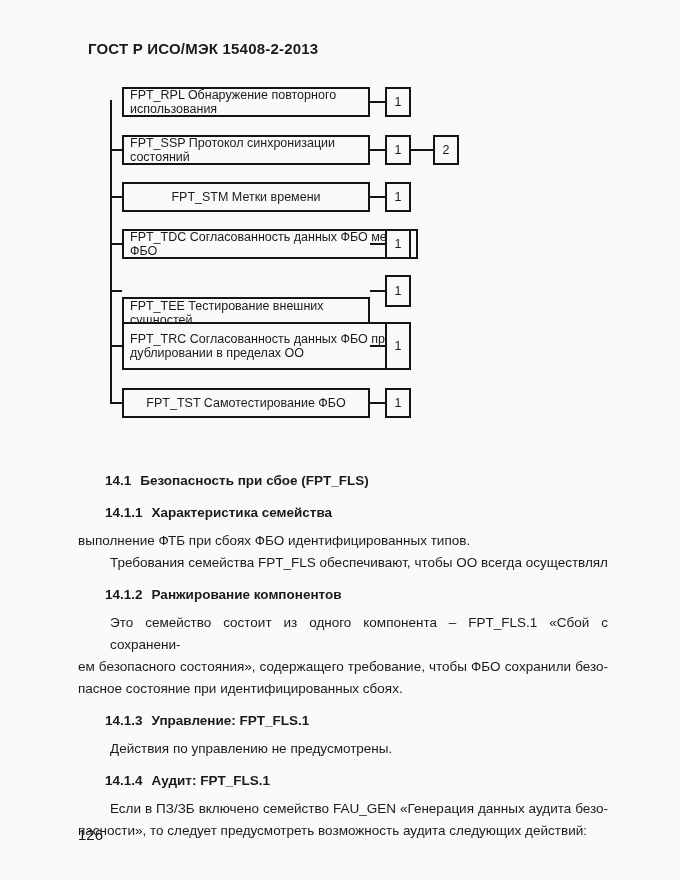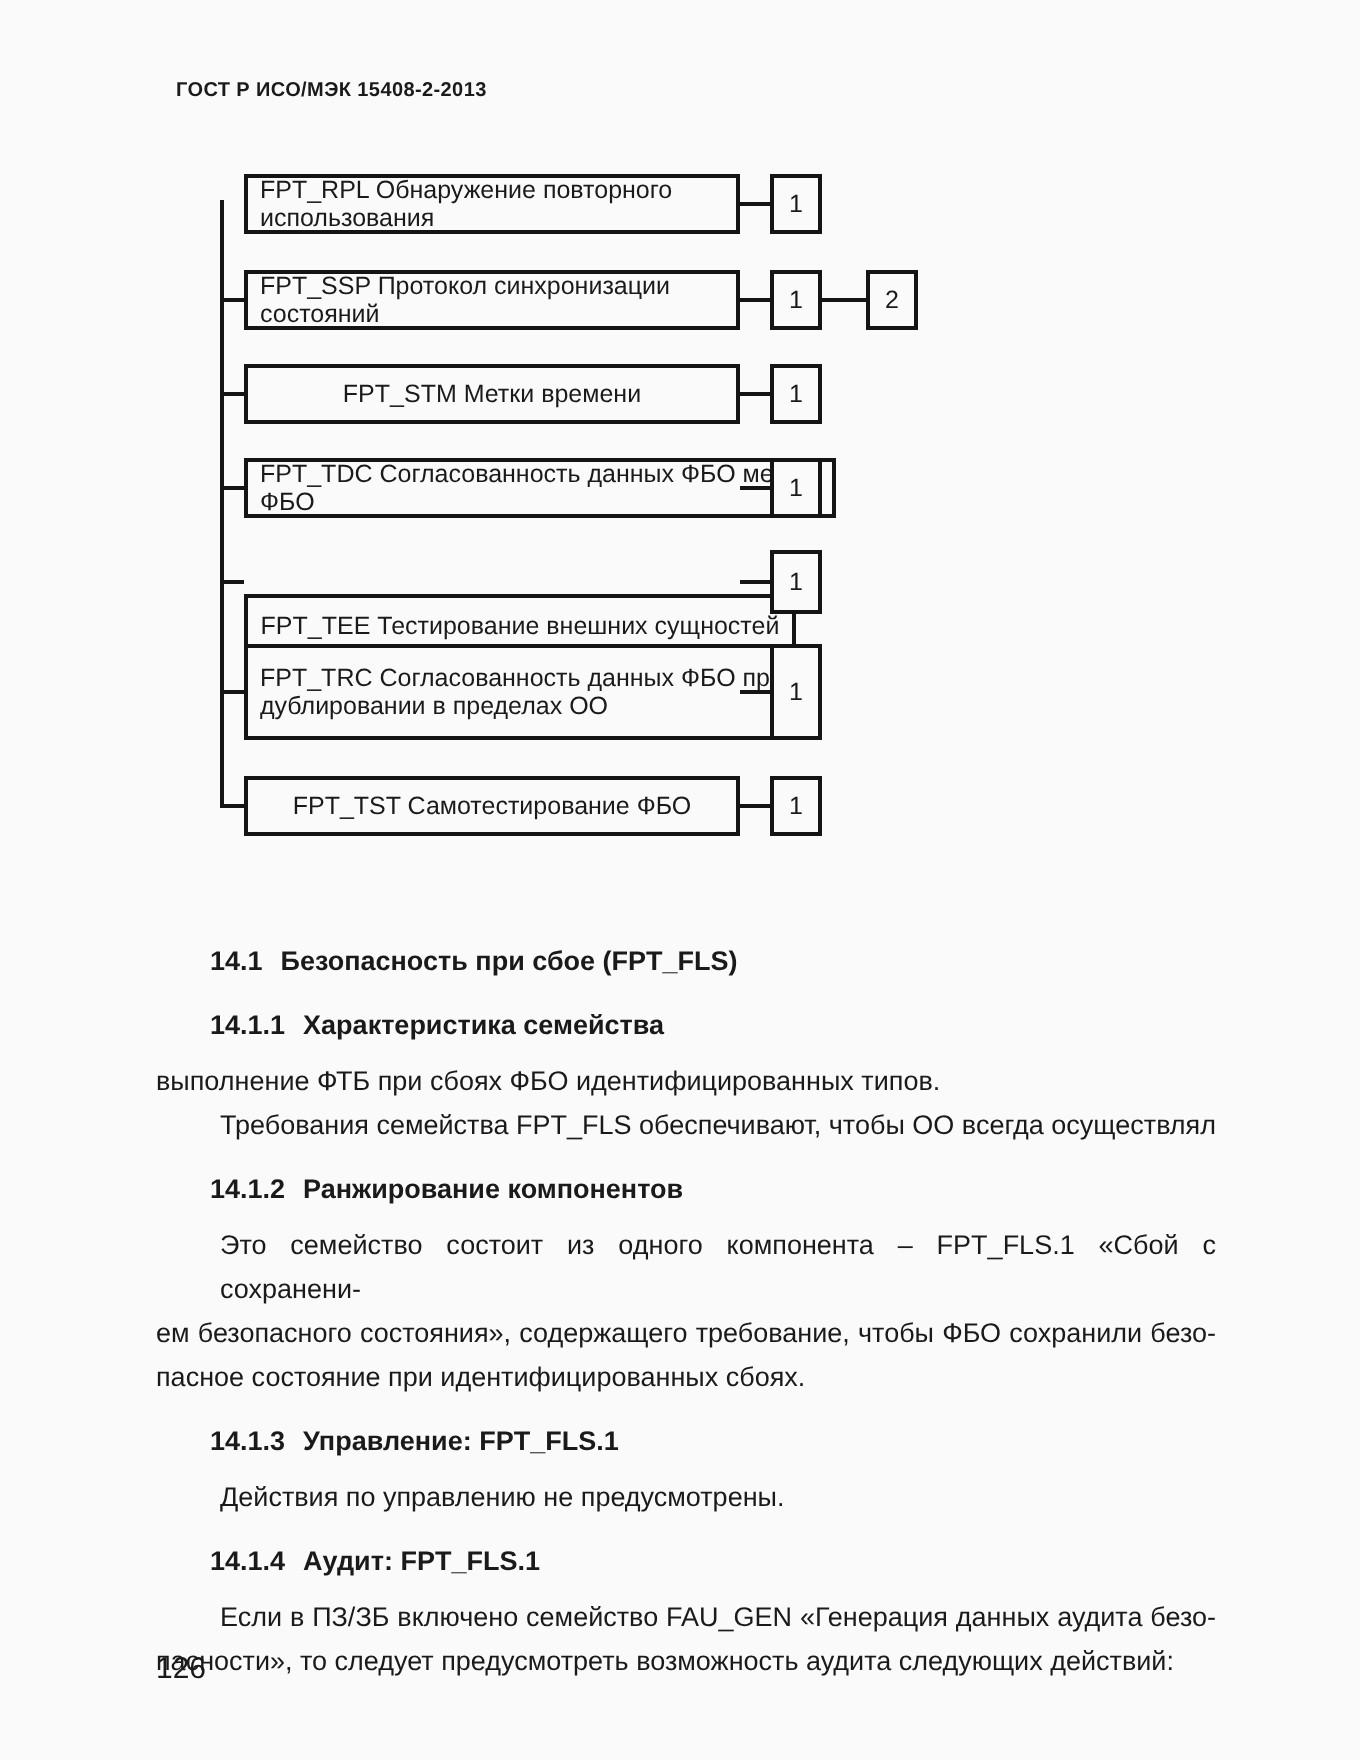--- a/index.html
+++ b/index.html
@@ -1,19 +1,19 @@
 <!DOCTYPE html>
 <html lang="ru"><head>
 <meta charset="utf-8">
 <style>
   html,body{margin:0;padding:0;}
   body{background:#fafafa;font-family:"Liberation Sans","DejaVu Sans",sans-serif;}
   .page{position:relative;width:680px;height:880px;background:#fafafa;color:#1a1a1a;overflow:hidden;}
 
-  .doc-header{position:absolute;left:88px;top:40px;font-size:10px;font-weight:bold;letter-spacing:.2px;}
+  .doc-header{position:absolute;left:88px;top:40px;font-size:15px;font-weight:bold;letter-spacing:.2px;}
 
   
   .diagram{position:absolute;left:0;top:0;width:680px;height:430px;}
   .conn{position:absolute;background:#141414;}
   .conn-h{height:2px;}
   .conn-v{width:2px;}
   .fam-box{position:absolute;box-sizing:border-box;border:2px solid #141414;background:#fafafa;
            display:flex;align-items:center;justify-content:center;text-align:left;
            font-size:12.5px;line-height:14px;padding:0 6px;}
   .comp-box{position:absolute;box-sizing:border-box;border:2px solid #141414;background:#fafafa;
@@ -52,21 +52,21 @@
       <div class="comp-box" style="left: 433px; top: 135px; width: 26px; height: 30px;">2</div>
       <div class="conn conn-h" style="left: 110px; top: 196px; width: 12px;"></div>
       <div class="fam-box" style="left: 122px; top: 182px; width: 248px; height: 30px;">FPT_STM Метки времени</div>
       <div class="conn conn-h" style="left: 370px; top: 196px; width: 15px;"></div>
       <div class="comp-box" style="left: 385px; top: 182px; width: 26px; height: 30px;">1</div>
       <div class="conn conn-h" style="left: 110px; top: 243px; width: 12px;"></div>
       <div class="fam-box" style="left: 122px; top: 229px; width: 296px; height: 30px;">FPT_TDC Согласованность данных ФБО между ФБО</div>
       <div class="conn conn-h" style="left: 370px; top: 243px; width: 15px;"></div>
       <div class="comp-box" style="left: 385px; top: 229px; width: 26px; height: 30px;">1</div>
       <div class="conn conn-h" style="left: 110px; top: 290px; width: 12px;"></div>
-      <div class="fam-box" style="left: 122px; top: 275px; width: 276px; height: 32px; margin-top: 22px;">FPT_TEE Тестирование внешних сущностей</div>
+      <div class="fam-box" style="left: 122px; top: 275px; width: 248px; height: 32px; margin-top: 22px;">FPT_TEE Тестирование внешних сущностей</div>
       <div class="conn conn-h" style="left: 370px; top: 290px; width: 15px;"></div>
       <div class="comp-box" style="left: 385px; top: 275px; width: 26px; height: 32px;">1</div>
       <div class="conn conn-h" style="left: 110px; top: 345px; width: 12px;"></div>
       <div class="fam-box" style="left: 122px; top: 322px; width: 284px; height: 48px;">FPT_TRC Согласованность данных ФБО при дублировании в пределах ОО</div>
       <div class="conn conn-h" style="left: 370px; top: 345px; width: 15px;"></div>
       <div class="comp-box" style="left: 385px; top: 322px; width: 26px; height: 48px;">1</div>
       <div class="conn conn-h" style="left: 110px; top: 402px; width: 12px;"></div>
       <div class="fam-box" style="left: 122px; top: 388px; width: 248px; height: 30px;">FPT_TST Самотестирование ФБО</div>
       <div class="conn conn-h" style="left: 370px; top: 402px; width: 15px;"></div>
       <div class="comp-box" style="left: 385px; top: 388px; width: 26px; height: 30px;">1</div>

